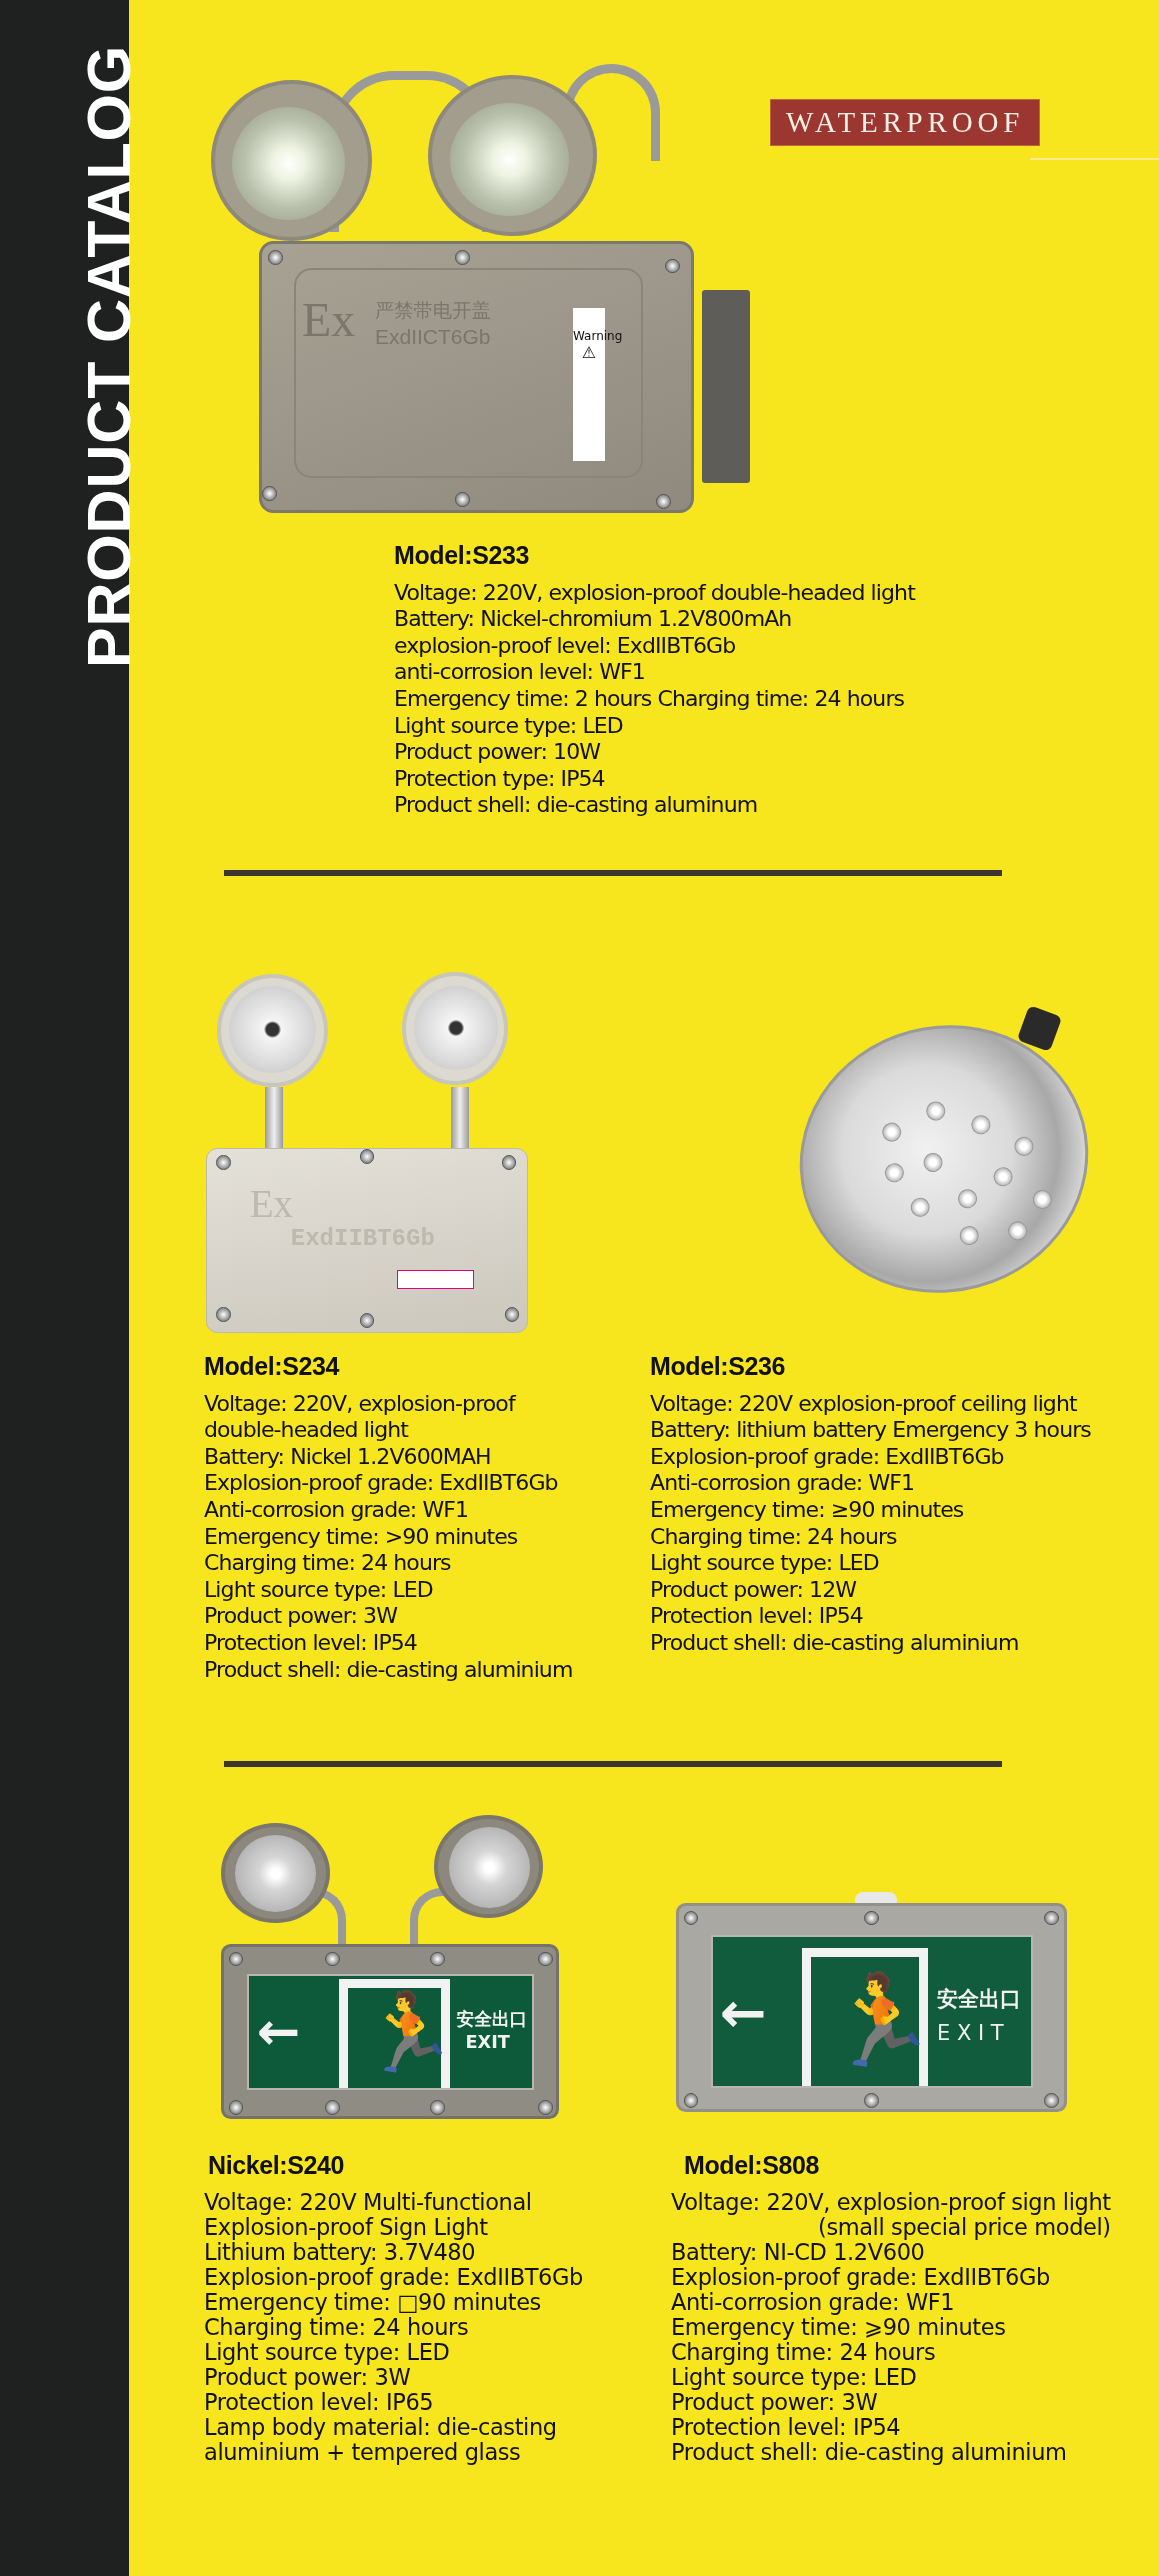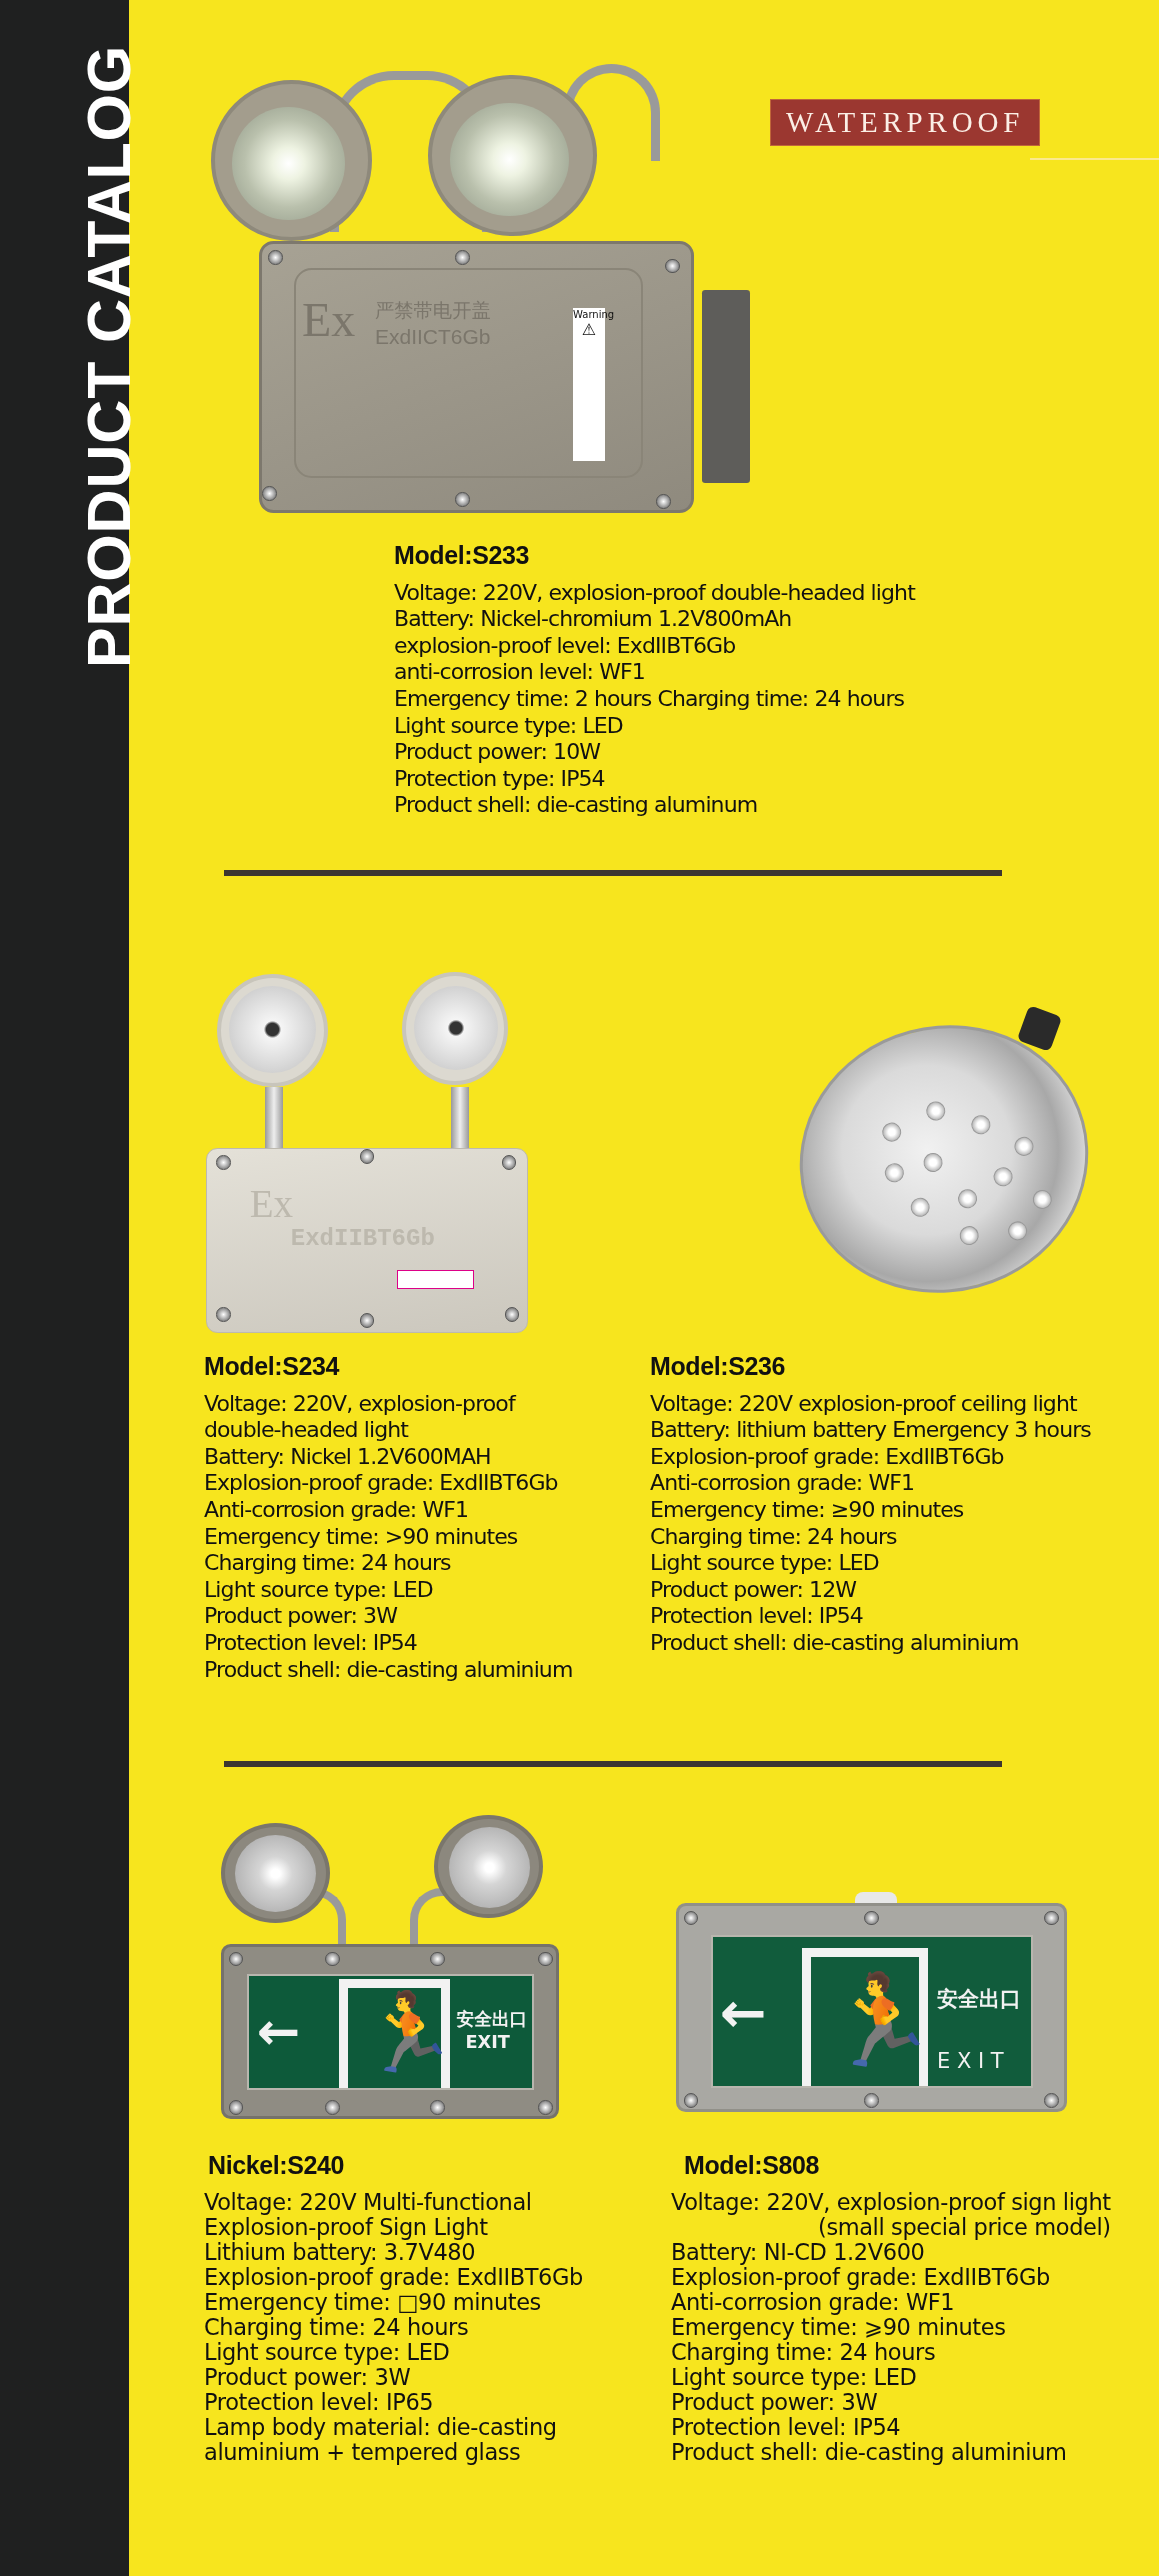--- a/index.html
+++ b/index.html
@@ -96,21 +96,21 @@
   </div>
   <div class="head" style="left:219px;top:27px;width:169px;height:161px;">
     <div class="lens" style="left:17.7px;top:24px;width:119px;height:113px;"></div>
   </div>
   <div class="box">
     <div class="inner"></div>
     <div class="ex">Ex</div>
     <div class="exd" style="top:53px;font-size:19.3px;">严禁带电开盖</div>
     <div class="exd">ExdIICT6Gb</div>
     <div class="warn">
-      <div style="font-size:10px;text-align:center;margin-top:1px;">Warning</div>
+      <div style="font-size:12px;text-align:center;margin-top:21px;">Warning</div>
       <div style="text-align:center;font-size:16px;">⚠</div>
     </div>
     <div class="bolt" style="left:6.4px;top:6.4px;"></div>
     <div class="bolt" style="left:193px;top:6.4px;"></div>
     <div class="bolt" style="left:403px;top:14.5px;"></div>
     <div class="bolt" style="left:0px;top:242px;"></div>
     <div class="bolt" style="left:193px;top:248px;"></div>
     <div class="bolt" style="left:394px;top:250px;"></div>
   </div>
   <div style="position:absolute;left:493px;top:242px;width:48px;height:193px;background:#5e5d5a;border-radius:3.2px;"></div>
@@ -254,21 +254,21 @@
 </div>
 
 <div class="product p808">
   <div style="position:absolute;left:187px;top:16px;width:42px;height:16px;background:#e8e8e8;border-radius:8px 8px 0 0;"></div>
   <div class="sign-frame" style="left:8px;top:27px;width:391px;height:209px;background:#a9a8a3;border-color:#919089;">
     <div class="sign-panel" style="left:32px;top:29px;width:322px;height:153px;background:#115c3c;">
       <div class="sign-arrow" style="left:6.4px;top:48px;font-size:56px;line-height:56px;">←</div>
       <div class="sign-door" style="left:89px;top:11.3px;width:126px;height:145px;"></div>
       <div class="sign-man" style="left:113px;top:35px;font-size:89px;line-height:97px;">🏃</div>
       <div class="sign-cn" style="left:224px;top:48px;font-size:21px;">安全出口</div>
-      <div class="sign-exit" style="left:224px;top:84px;font-size:21px;font-weight:400;margin-top:28px;">E X I T</div>
+      <div class="sign-exit" style="left:224px;top:84px;font-size:21px;font-weight:400;">E X I T</div>
     </div>
     <div class="bolt" style="left:4.8px;top:4.8px;"></div>
     <div class="bolt" style="left:185px;top:4.8px;"></div>
     <div class="bolt" style="left:365px;top:4.8px;"></div>
     <div class="bolt" style="left:4.8px;top:187px;"></div>
     <div class="bolt" style="left:185px;top:187px;"></div>
     <div class="bolt" style="left:365px;top:187px;"></div>
   </div>
 </div>
 

